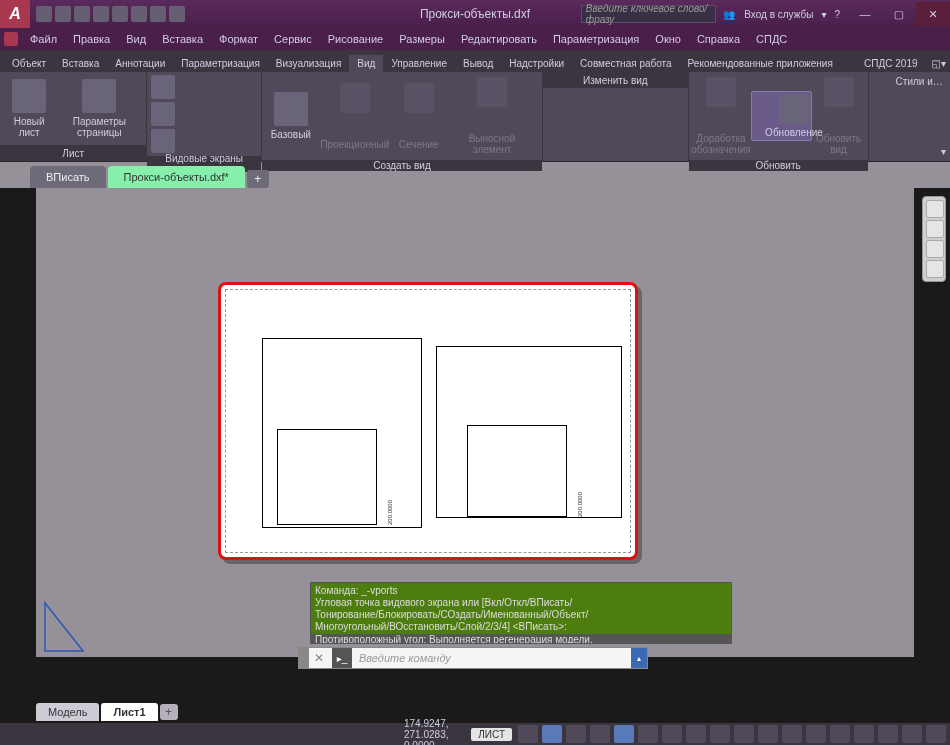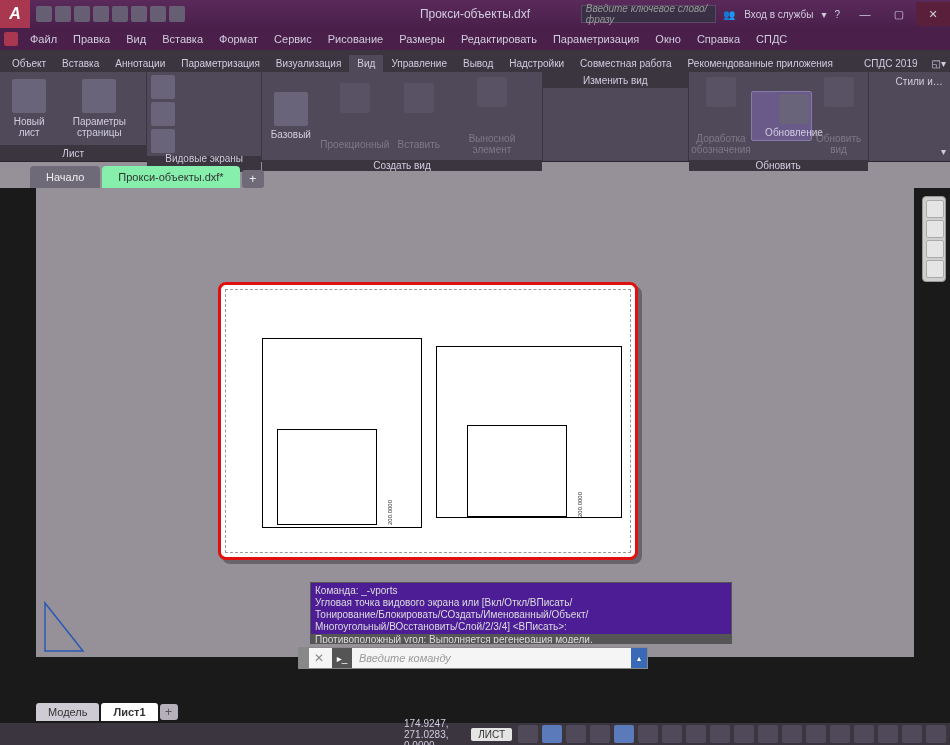--- a/index.html
+++ b/index.html
@@ -60,21 +60,21 @@
 
 
 .ucs { position: absolute; left: 5px; bottom: 2px; width: 60px; height: 60px; }
 .ucs svg { width: 60px; height: 60px; }
 
 
 .navtools { position: absolute; right: 4px; top: 196px; width: 24px; background: #cfcfcf; border: 1px solid #999; border-radius: 4px; display: flex; flex-direction: column; gap: 2px; padding: 3px; }
 .navtools div { width: 18px; height: 18px; background: #e5e5e5; border: 1px solid #aaa; border-radius: 2px; }
 
 
-.cmdhist { position: absolute; left: 310px; top: 582px; width: 422px; height: 62px; background: #4c1d95; border: 1px solid #555; font-family: Consolas, monospace; font-size: 10px; color: #ddd; padding: 2px 4px; line-height: 12px; overflow: hidden; }
+.cmdhist { position: absolute; left: 310px; top: 582px; width: 422px; height: 62px; background: #4d7c0f; border: 1px solid #555; font-family: Consolas, monospace; font-size: 10px; color: #ddd; padding: 2px 4px; line-height: 12px; overflow: hidden; }
 .cmdline { position: absolute; left: 298px; top: 647px; width: 350px; height: 22px; background: #f5f5f5; border: 1px solid #888; display: flex; align-items: center; }
 .cmdline .grip { width: 10px; height: 22px; background: #888; }
 .cmdline .x { width: 20px; color: #888; display: flex; align-items: center; justify-content: center; font-size: 12px; }
 .cmdline .prompt { width: 20px; height: 20px; background: #555; margin: 0 3px; display: flex; align-items: center; justify-content: center; color: #fff; font-size: 10px; }
 .cmdline .typehere { flex: 1; color: #999; font-style: italic; font-size: 11px; padding-left: 4px; }
 .cmdline .drop { width: 16px; background: #3a6ab5; color: #fff; display: flex; align-items: center; justify-content: center; font-size: 8px; height: 100%; }
 
 
 .layouttabs { position: absolute; left: 36px; bottom: 22px; height: 22px; display: flex; align-items: center; gap: 2px; }
 .ltab { height: 18px; background: #cfcbd5; padding: 0 12px; display: flex; align-items: center; font-size: 11px; color: #333; border-radius: 3px 3px 0 0; }
@@ -185,21 +185,21 @@
       <div class="bigbtn">
         <div class="ico lg"></div>
         <span>Базовый</span>
       </div>
       <div class="bigbtn dim">
         <div class="ico"></div>
         <span>Проекционный</span>
       </div>
       <div class="bigbtn dim">
         <div class="ico"></div>
-        <span>Вставить</span>
+        <span>Сечение</span>
       </div>
       <div class="bigbtn dim">
         <div class="ico"></div>
         <span>Выносной элемент</span>
       </div>
     </div>
     <div class="panel-title">Создать вид</div>
   </div>
 
   <div class="panel" style="width:150px">
@@ -224,21 +224,21 @@
     <div class="panel-title">Обновить</div>
   </div>
 
   <div class="styles-pane">
     <span>Стили и…</span>
     <span style="margin-top:auto;align-self:flex-end">▾</span>
   </div>
 </div>
 
 <div class="doctabs">
-  <div class="dtab">Начало</div>
+  <div class="dtab">ВПисать</div>
   <div class="dtab active">Прокси-объекты.dxf*</div>
   <div class="dplus">+</div>
 </div>
 
 <div class="work">
   <div class="paper-outer">
     <div class="paper-inner">
       <div class="vp vp1">
         <div class="innerbox" style="left:14px;top:90px;width:100px;height:96px"></div>
         <div class="dimlbl" style="left:124px;top:186px">200.0000</div>

